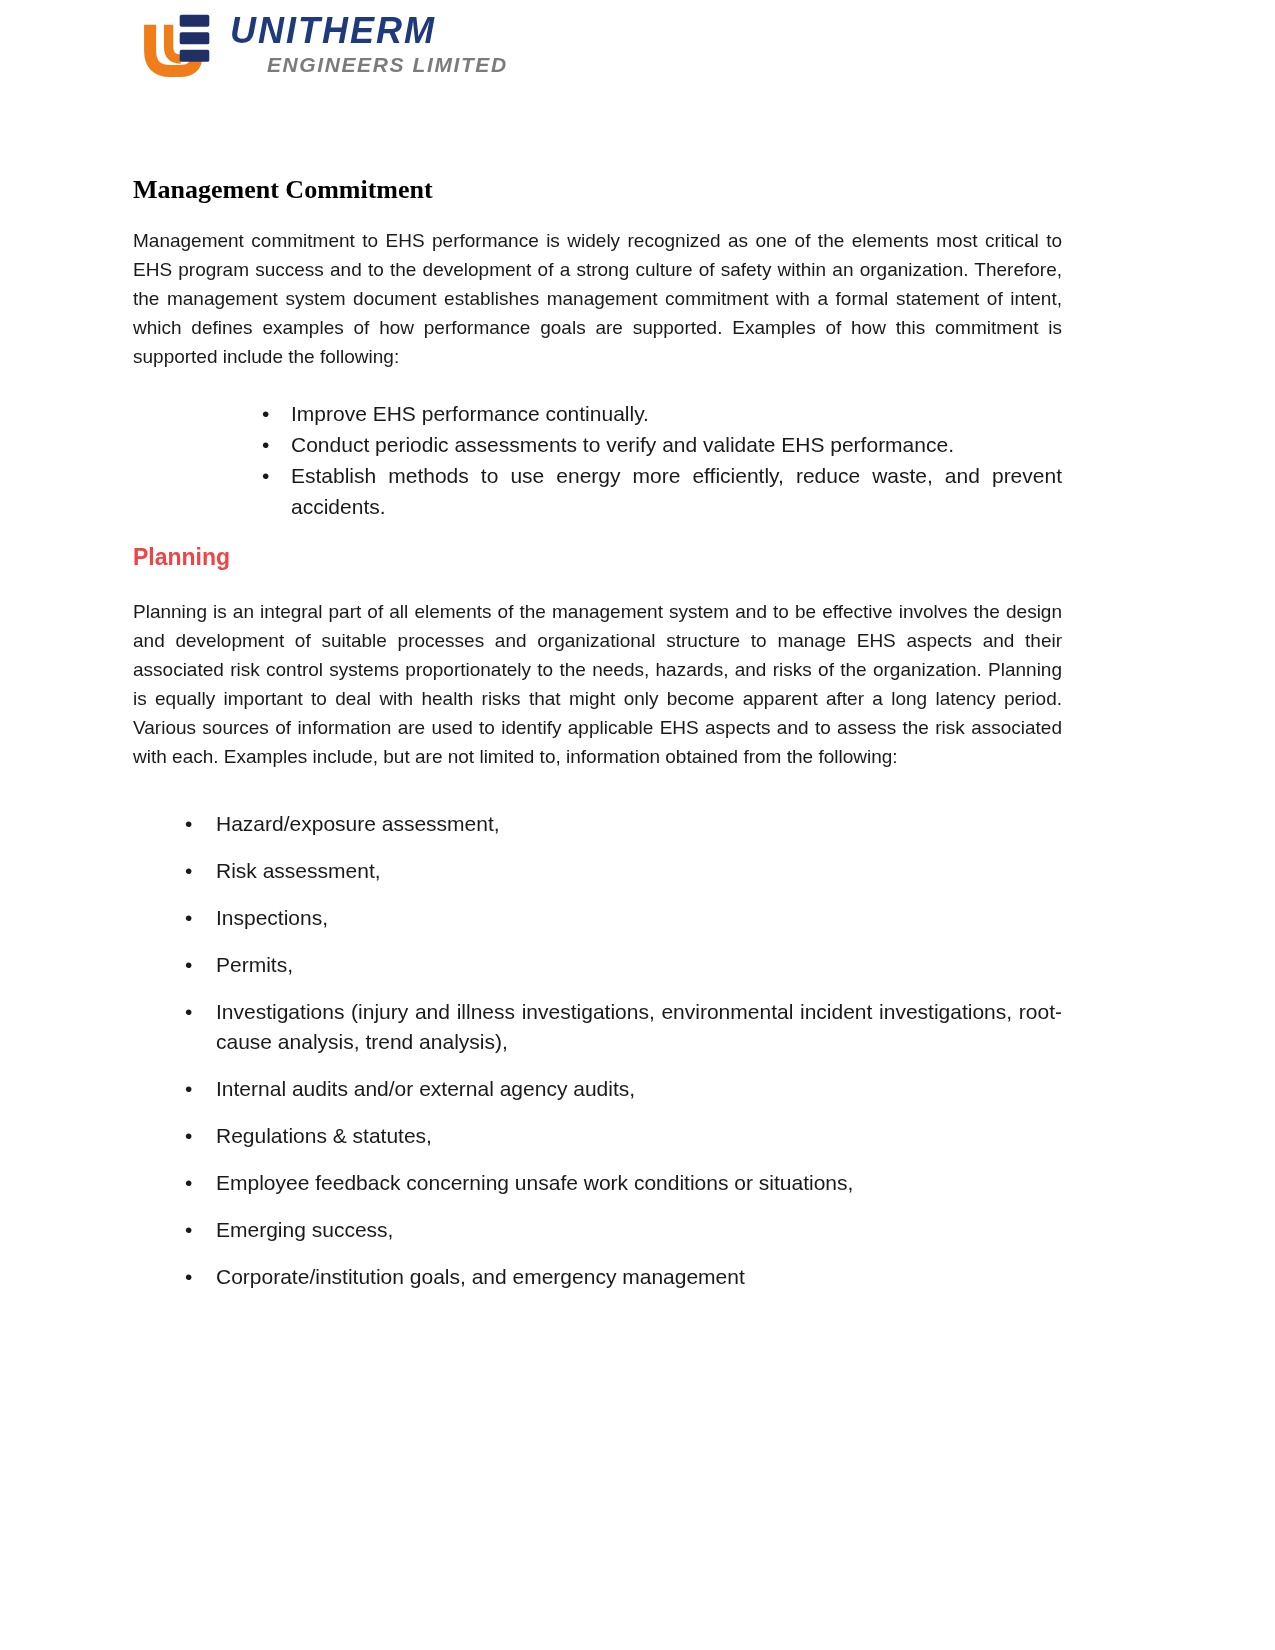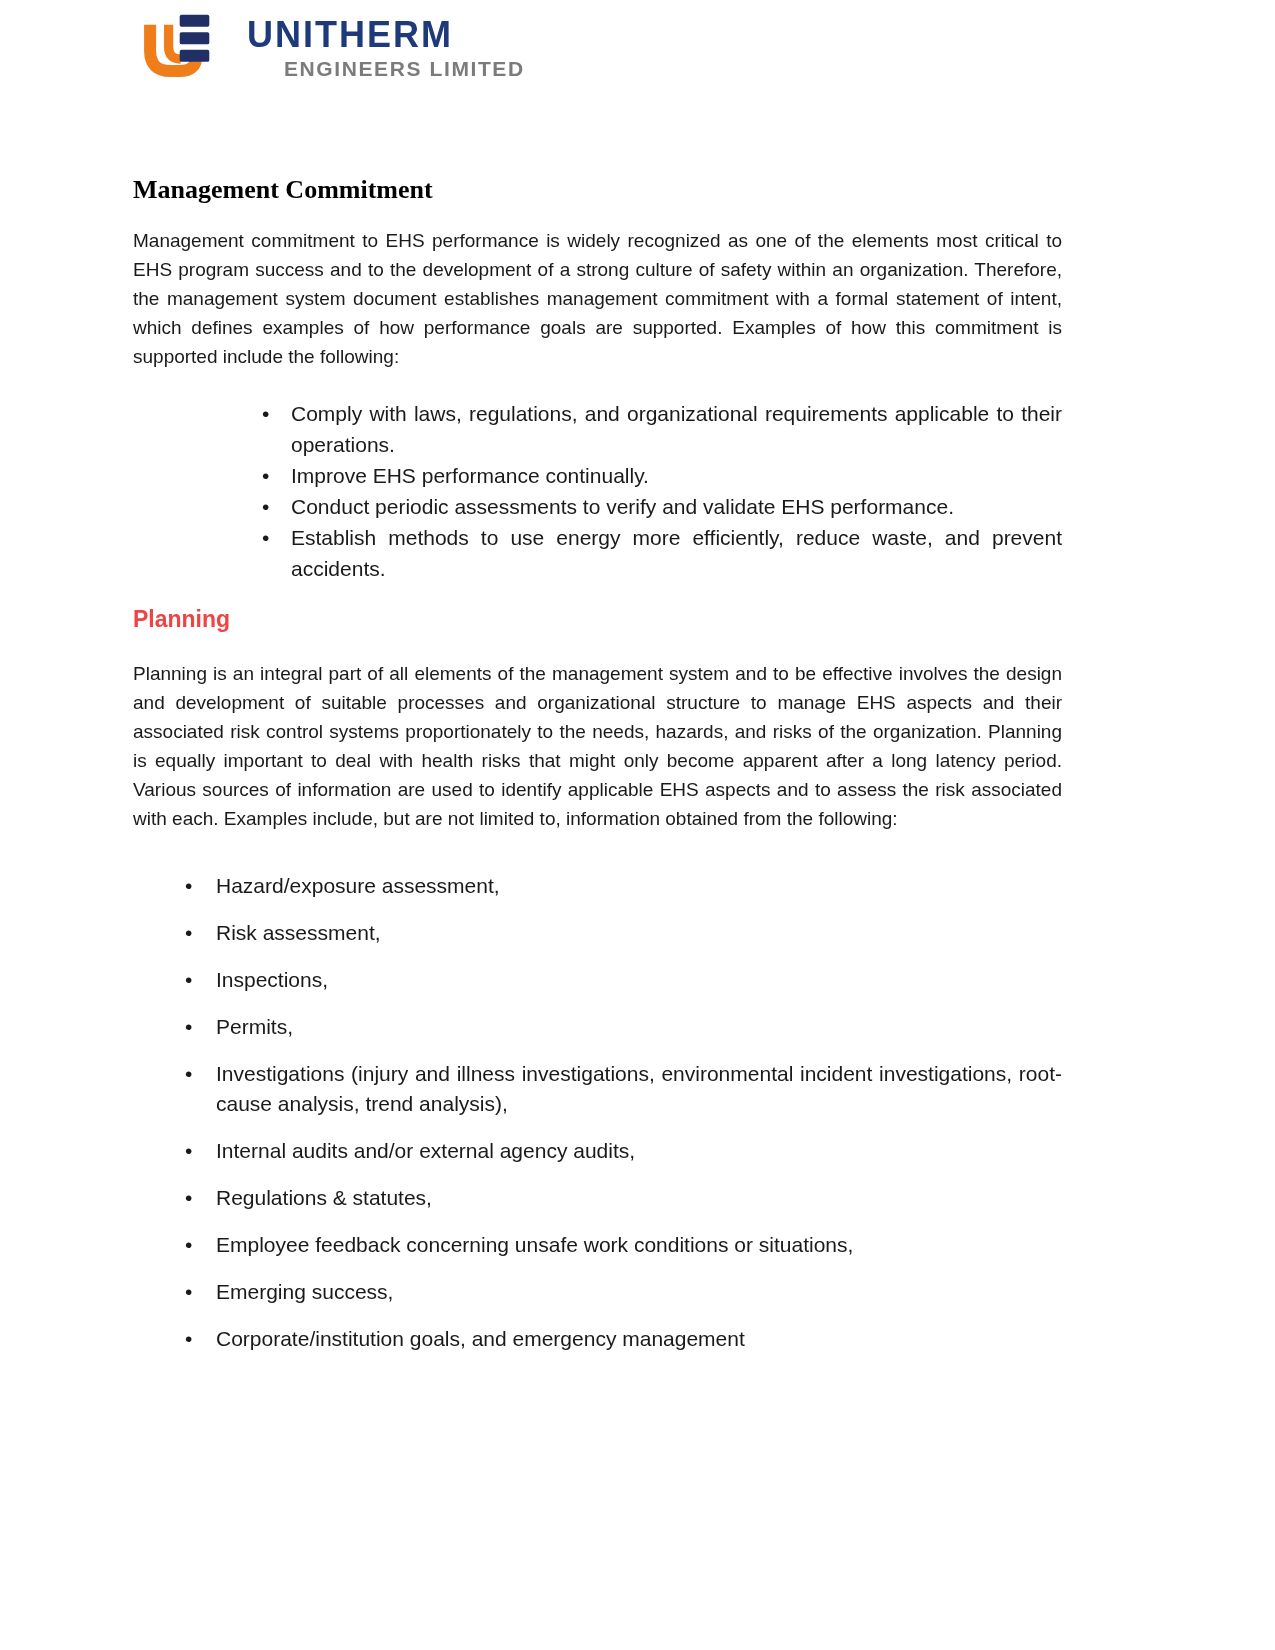--- a/index.html
+++ b/index.html
@@ -16,22 +16,23 @@
     color: #1a1a1a;
     overflow: hidden;
   }
 
   
   .logo {
     position: absolute;
     top: 10px;
     left: 135px;
     display: flex;
-    align-items: center;
-    gap: 30px;
+    align-items: flex-start;
+    gap: 13px;
+    font-style: italic;
   }
   .logo-icon svg {
     width: 82px;
     height: 74px;
     display: block;
   }
   .logo-text {
     display: flex;
     flex-direction: column;
     padding-top: 2px;
@@ -135,21 +136,20 @@
     </span>
   </header>
 
   <main class="content">
 
     <h1 class="doc-heading-serif">Management Commitment</h1>
 
     <p class="doc-para">Management commitment to EHS performance is widely recognized as one of the elements most critical to EHS program success and to the development of a strong culture of safety within an organization. Therefore, the management system document establishes management commitment with a formal statement of intent, which defines examples of how performance goals are supported. Examples of how this commitment is supported include the following:</p>
 
     <ul class="bullet-list list-tight">
-      <li>Comply with laws, regulations, and organizational requirements applicable to their operations.</li>
       <li>Improve EHS performance continually.</li>
       <li>Conduct periodic assessments to verify and validate EHS performance.</li>
       <li>Establish methods to use energy more efficiently, reduce waste, and prevent accidents.</li>
     </ul>
 
     <h2 class="doc-heading-sans">Planning</h2>
 
     <p class="doc-para">Planning is an integral part of all elements of the management system and to be effective involves the design and development of suitable processes and organizational structure to manage EHS aspects and their associated risk control systems proportionately to the needs, hazards, and risks of the organization. Planning is equally important to deal with health risks that might only become apparent after a long latency period. Various sources of information are used to identify applicable EHS aspects and to assess the risk associated with each. Examples include, but are not limited to, information obtained from the following:</p>
 
     <ul class="bullet-list list-spaced">

